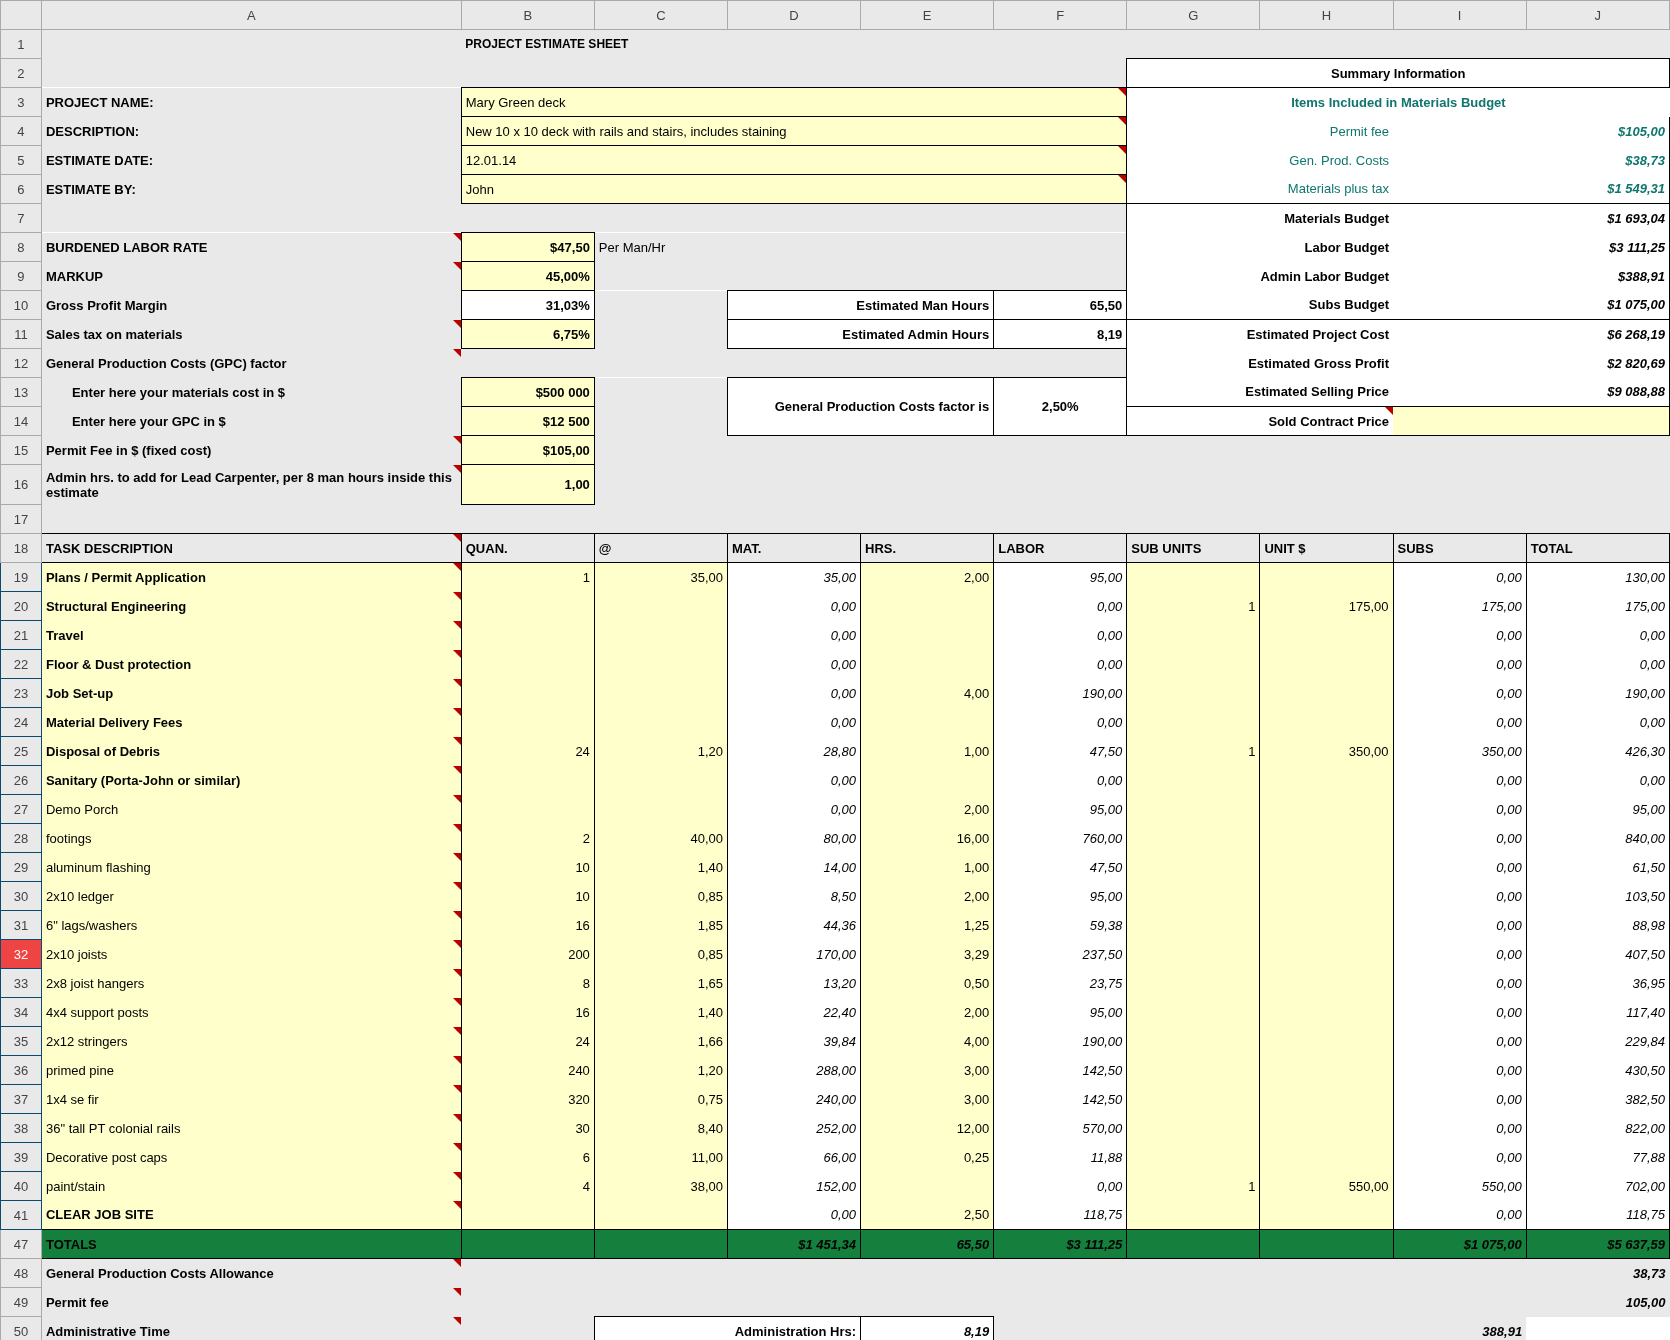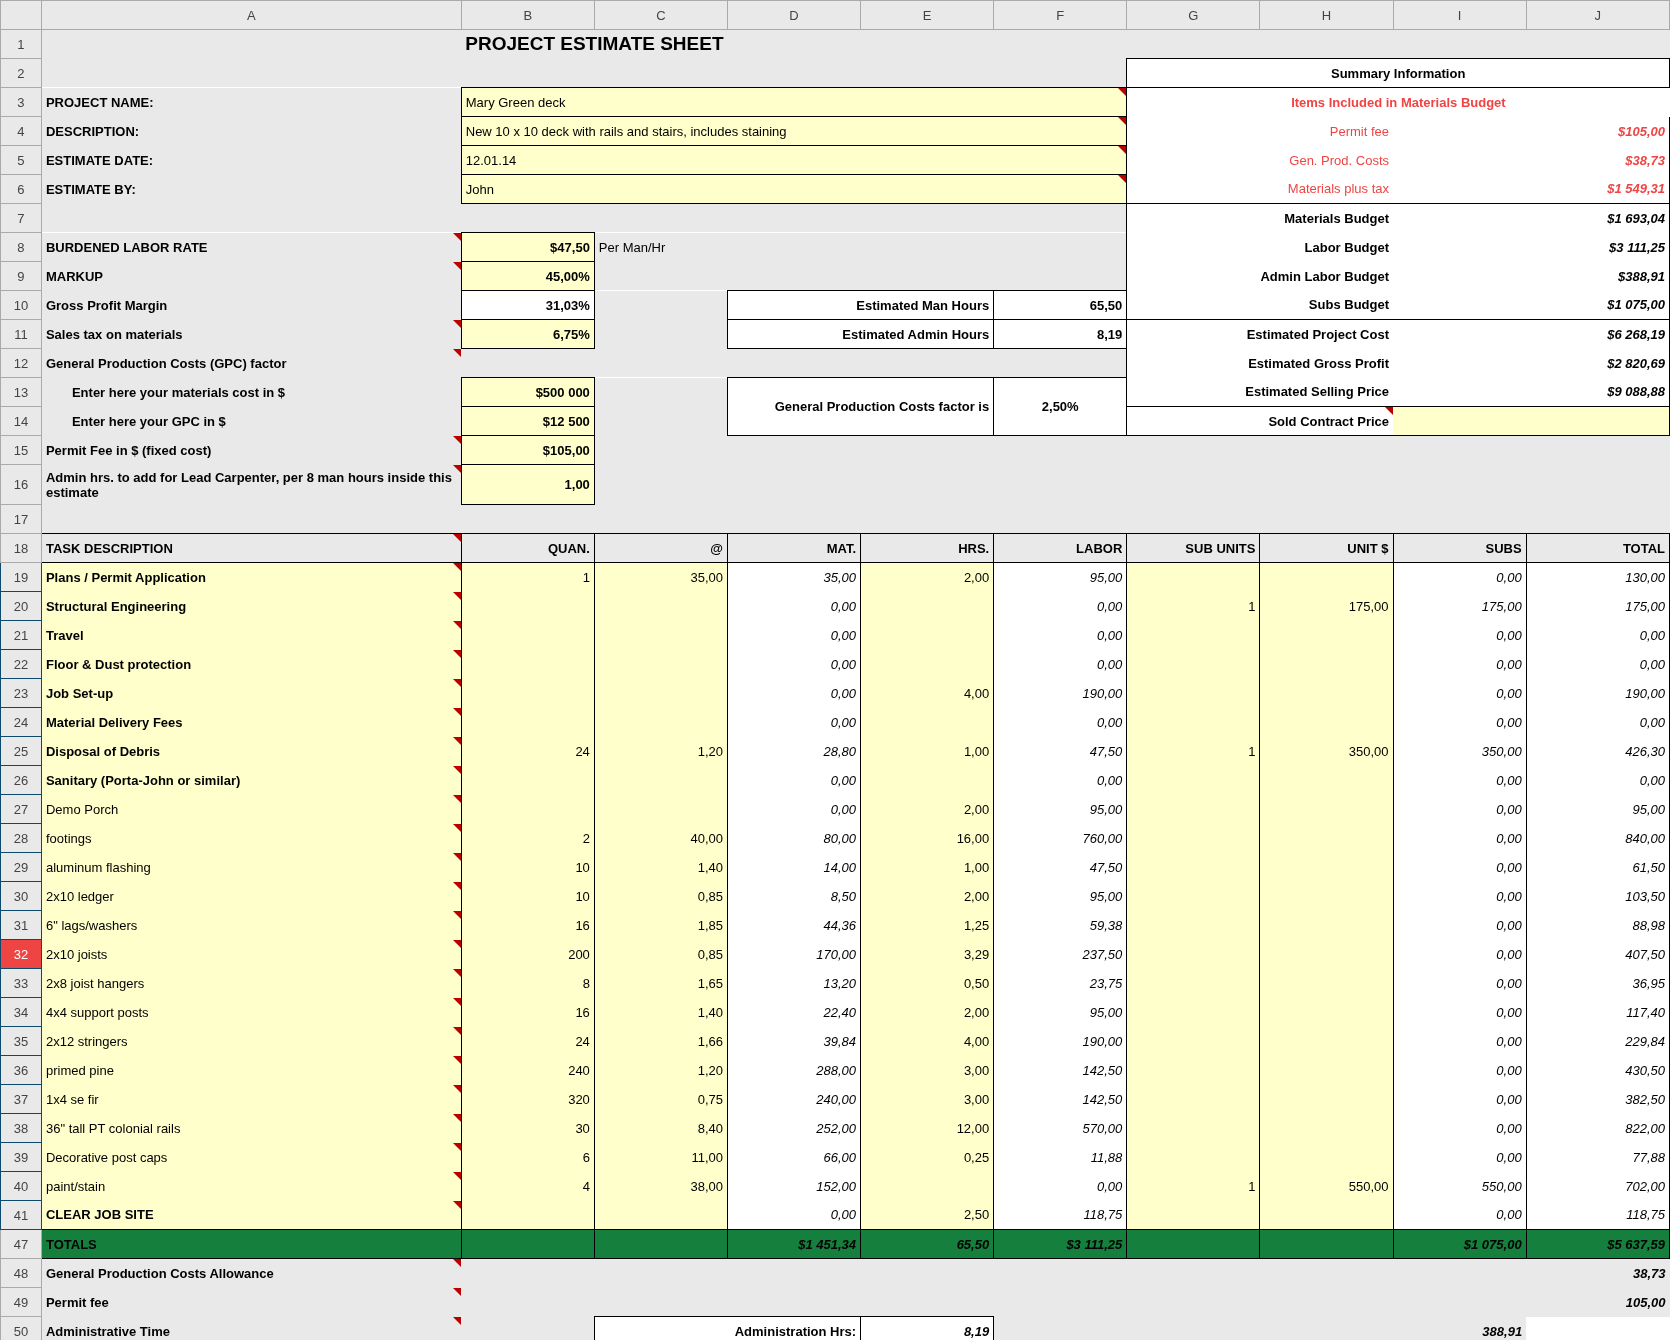--- a/index.html
+++ b/index.html
@@ -17,22 +17,22 @@
 .tri::after{content:"";position:absolute;top:0;right:0;border-top:8px solid #b00;border-left:8px solid transparent}
 .bb{border:1px solid #000!important}
 .b-l{border-left:1px solid #000!important}
 .b-r{border-right:1px solid #000!important}
 .b-t{border-top:1px solid #000!important}
 .b-b{border-bottom:1px solid #000!important}
 .ar{text-align:right}
 .ac{text-align:center}
 .it{font-style:italic}
 .sum-h{background:#fff;font-weight:bold;text-align:center}
-.blue{color:#ef4444}
-.th-row td{background:#e9e9e9;border:1px solid #000;font-weight:bold;text-align:right}
+.blue{color:#0f766e}
+.th-row td{background:#e9e9e9;border:1px solid #000;font-weight:bold;text-align:left}
 .th-row .row-h{background:#e9e9e9;border:1px solid #aaa;font-weight:normal}
 .trow td{border-left:1px solid #000;border-right:1px solid #000}
 .trow .row-h{border:1px solid #0c4a6e}
 .trow td.desc{text-align:left}
 .totrow td{background:#15803d;border:1px solid #000}
 .small{font-size:13px}
 </style>
 </head>
 <body>
 
@@ -62,21 +62,21 @@
 <th class="col-h">F</th>
 <th class="col-h">G</th>
 <th class="col-h">H</th>
 <th class="col-h">I</th>
 <th class="col-h">J</th>
 </tr>
 
 <tr>
           <th class="row-h">1</th>
 <td class="bg"></td>
-          <td class="bg lbl ac" colspan="2" style="font-size:19px;text-align:left">PROJECT ESTIMATE SHEET</td>
+          <td class="bg lbl ac" colspan="2" style="font-size:12px;text-align:left">PROJECT ESTIMATE SHEET</td>
 <td class="bg" colspan="3"></td>
           <td class="bg" colspan="4"></td>
         </tr>
 
 <tr>
           <th class="row-h">2</th>
 <td class="bg" colspan="6"></td>
 <td class="sum-h b-t b-l b-r" colspan="4">Summary Information</td>
         </tr>
 

